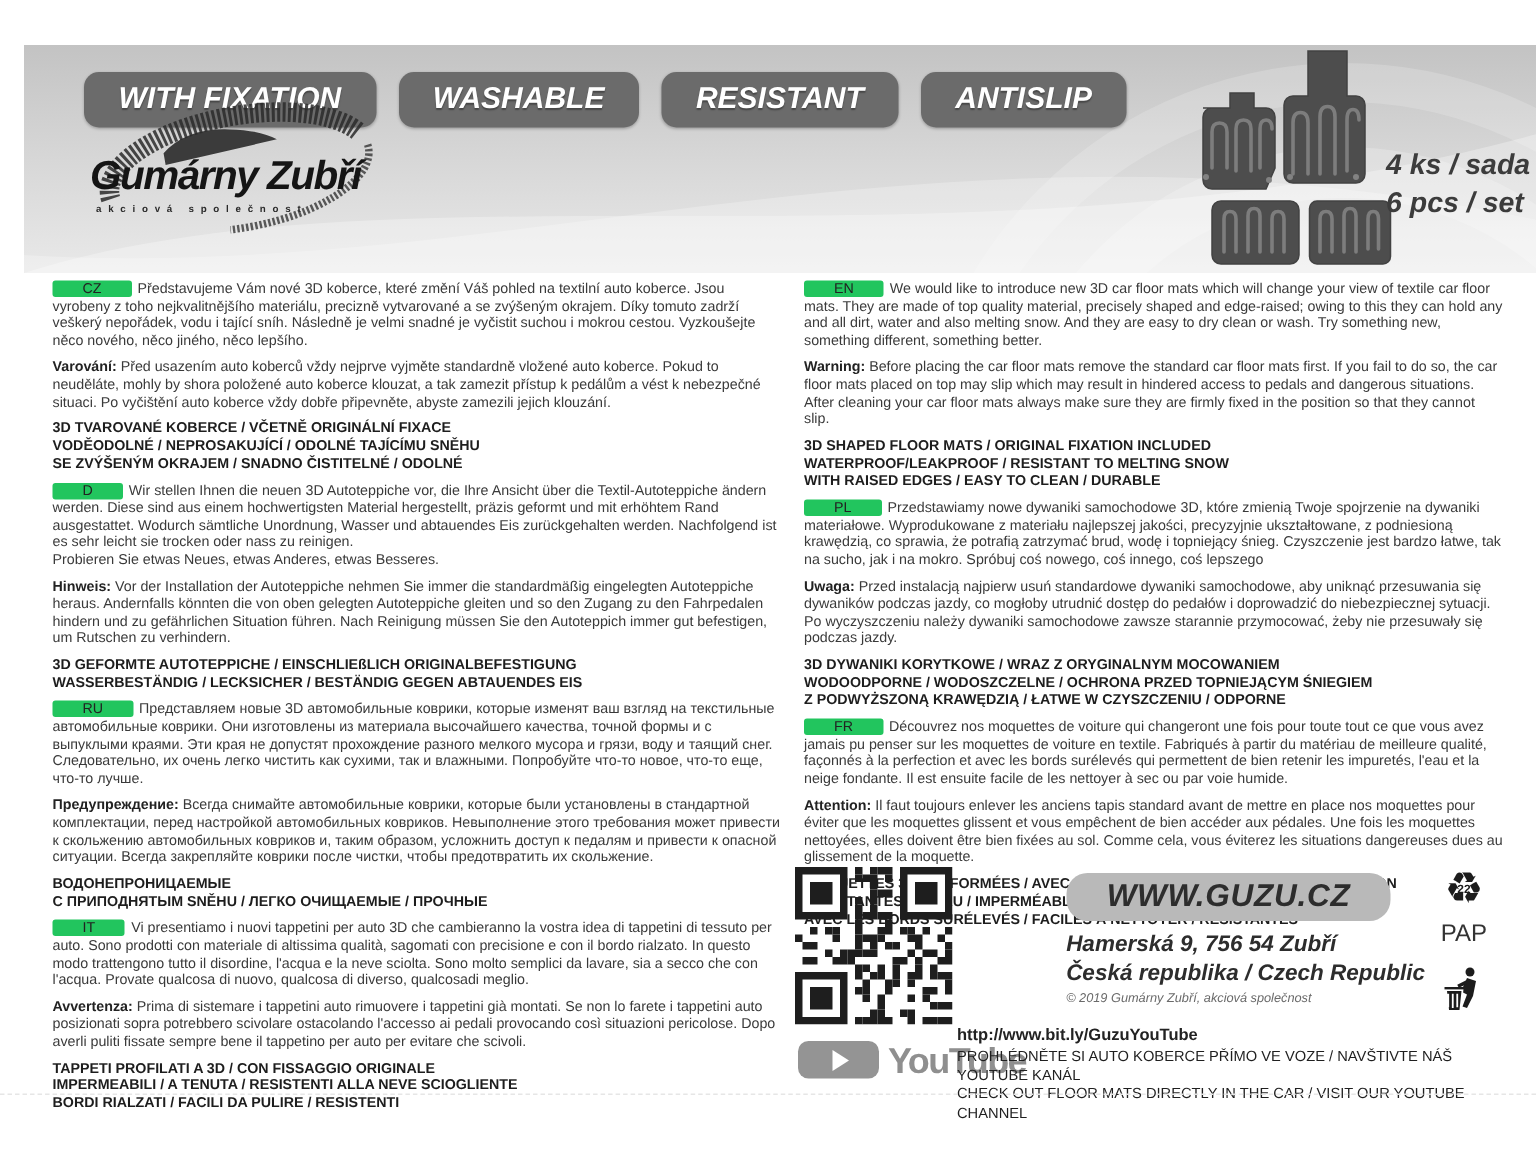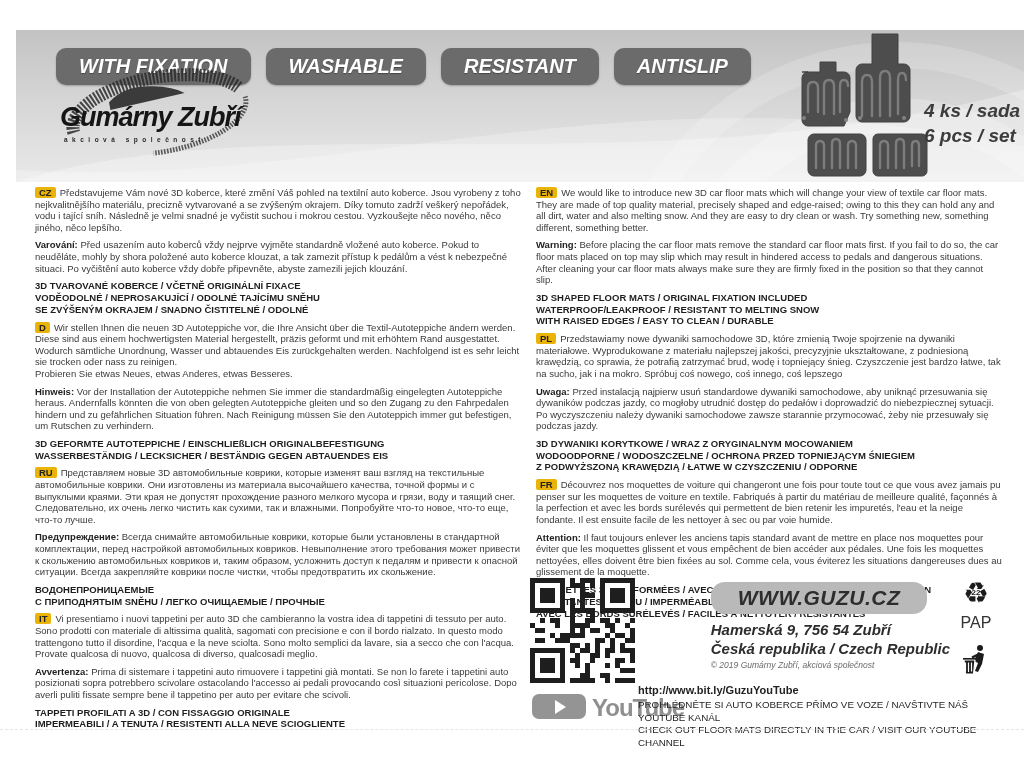--- a/index.html
+++ b/index.html
@@ -22,22 +22,22 @@
             color:#2a2a2a;font-weight:bold;white-space:nowrap;}
   
   .mats{position:absolute;left:772px;top:2px;}
   .packsize{position:absolute;left:908px;top:68px;font-weight:bold;font-style:italic;
             font-size:19px;line-height:25px;color:#3c3c3c;white-space:nowrap;}
   
   .col{position:absolute;top:187px;font-size:9.5px;line-height:11.6px;color:#3a3a3a;}
   .col-left{left:35px;width:488px;}
   .col-right{left:536px;width:466px;}
   .col p{margin:0 0 6px 0;}
-  .chip{display:inline-block;background:#eab308;color:#222;font-weight:bold;
-        border-radius:2px;padding:0 4px;margin-right:4px;font-size:9.5px;line-height:11px;}
+  .chip{display:inline-block;background:#22c55e;color:#222;font-weight:normal;
+        border-radius:2px;padding:0 20px;margin-right:4px;font-size:9.5px;line-height:11px;}
   .warnlead{font-weight:bold;color:#222;}
   .heads{font-weight:bold;color:#1d1d1d;margin:0 0 6px 0;line-height:11.8px;}
   
   .footer{position:absolute;left:530px;top:576px;width:472px;height:180px;}
   .qr{position:absolute;left:0;top:2px;}
   .info{position:absolute;right:52px;top:6px;text-align:left;}
   .webpill{display:inline-block;background:#b9b9b9;border-radius:14px;padding:4px 27px;
            font-weight:bold;font-style:italic;font-size:21px;color:#2d2d2d;letter-spacing:.5px;}
   .addr{font-weight:bold;font-style:italic;font-size:15px;color:#2d2d2d;line-height:19px;margin-top:6px;}
   .copy{font-style:italic;font-size:8.5px;color:#6a6a6a;margin-top:2px;}
@@ -146,20 +146,21 @@
     <div class="heads">
       <div>ВОДОНЕПРОНИЦАЕМЫЕ</div>
       <div>С ПРИПОДНЯТЫМ SNĚHU / ЛЕГКО ОЧИЩАЕМЫЕ / ПРОЧНЫЕ</div>
     </div>
 
     <p><span class="chip">IT</span><span>Vi presentiamo i nuovi tappetini per auto 3D che cambieranno la vostra idea di tappetini di tessuto per auto. Sono prodotti con materiale di altissima qualità, sagomati con precisione e con il bordo rialzato. In questo modo trattengono tutto il disordine, l'acqua e la neve sciolta. Sono molto semplici da lavare, sia a secco che con l'acqua. Provate qualcosa di nuovo, qualcosa di diverso, qualcosadi meglio.</span></p>
     <p><span class="warnlead">Avvertenza:</span><span> Prima di sistemare i tappetini auto rimuovere i tappetini già montati. Se non lo farete i tappetini auto posizionati sopra potrebbero scivolare ostacolando l'accesso ai pedali provocando così situazioni pericolose. Dopo averli puliti fissate sempre bene il tappetino per auto per evitare che scivoli.</span></p>
     <div class="heads">
       <div>TAPPETI PROFILATI A 3D / CON FISSAGGIO ORIGINALE</div>
       <div>IMPERMEABILI / A TENUTA / RESISTENTI ALLA NEVE SCIOGLIENTE</div>
+      <div>BORDI RIALZATI / FACILI DA PULIRE / RESISTENTI</div>
     </div>
   </div>
 
   <div class="col col-right">
     <p><span class="chip">EN</span><span>We would like to introduce new 3D car floor mats which will change your view of textile car floor mats. They are made of top quality material, precisely shaped and edge-raised; owing to this they can hold any and all dirt, water and also melting snow.  And they are easy to dry clean or wash. Try something new, something different, something better.</span></p>
     <p><span class="warnlead">Warning:</span><span> Before placing the car floor mats remove the standard car floor mats first. If you fail to do so, the car floor mats placed on top may slip which may result in hindered access to pedals and dangerous situations. After cleaning your car floor mats always make sure they are firmly fixed in the position so that they cannot slip.</span></p>
     <div class="heads">
       <div>3D SHAPED FLOOR MATS / ORIGINAL FIXATION INCLUDED</div>
       <div>WATERPROOF/LEAKPROOF / RESISTANT TO MELTING SNOW</div>
       <div>WITH RAISED EDGES / EASY TO CLEAN  / DURABLE</div>

